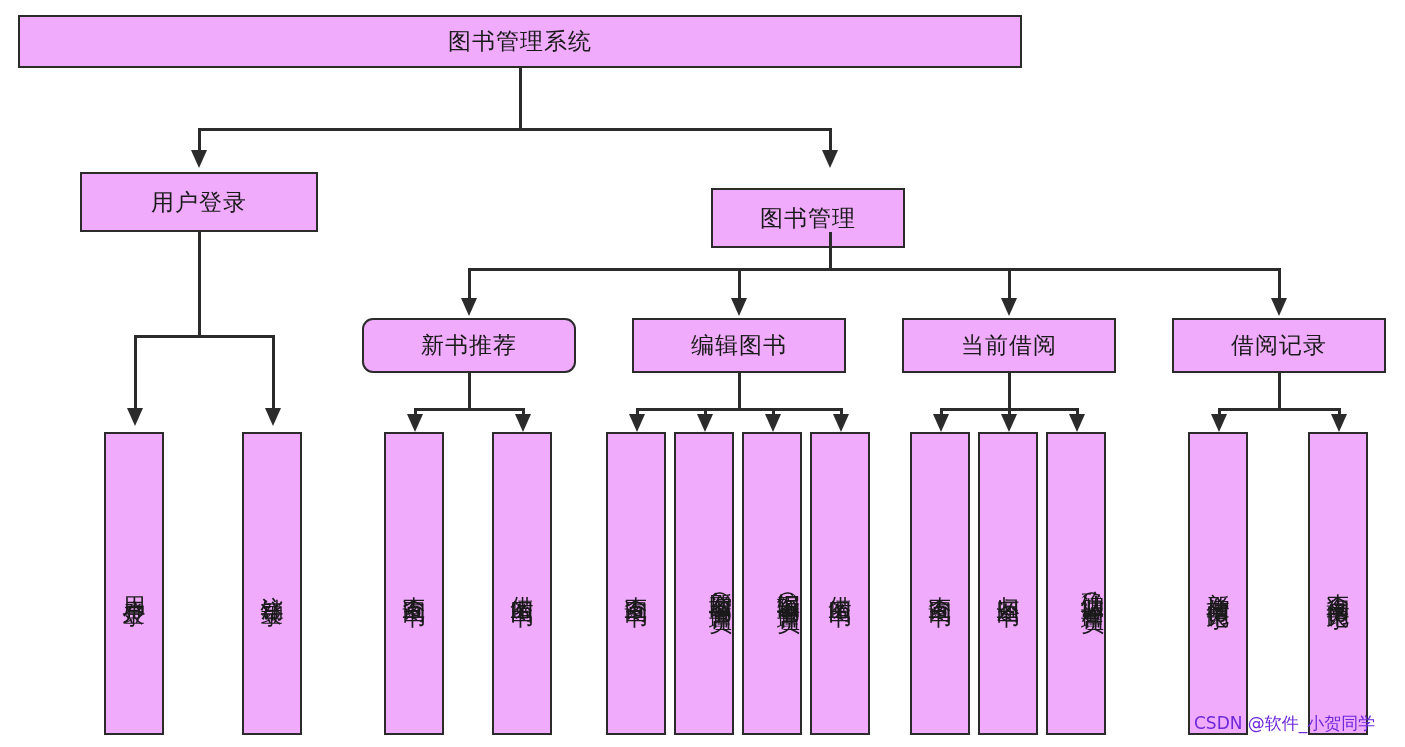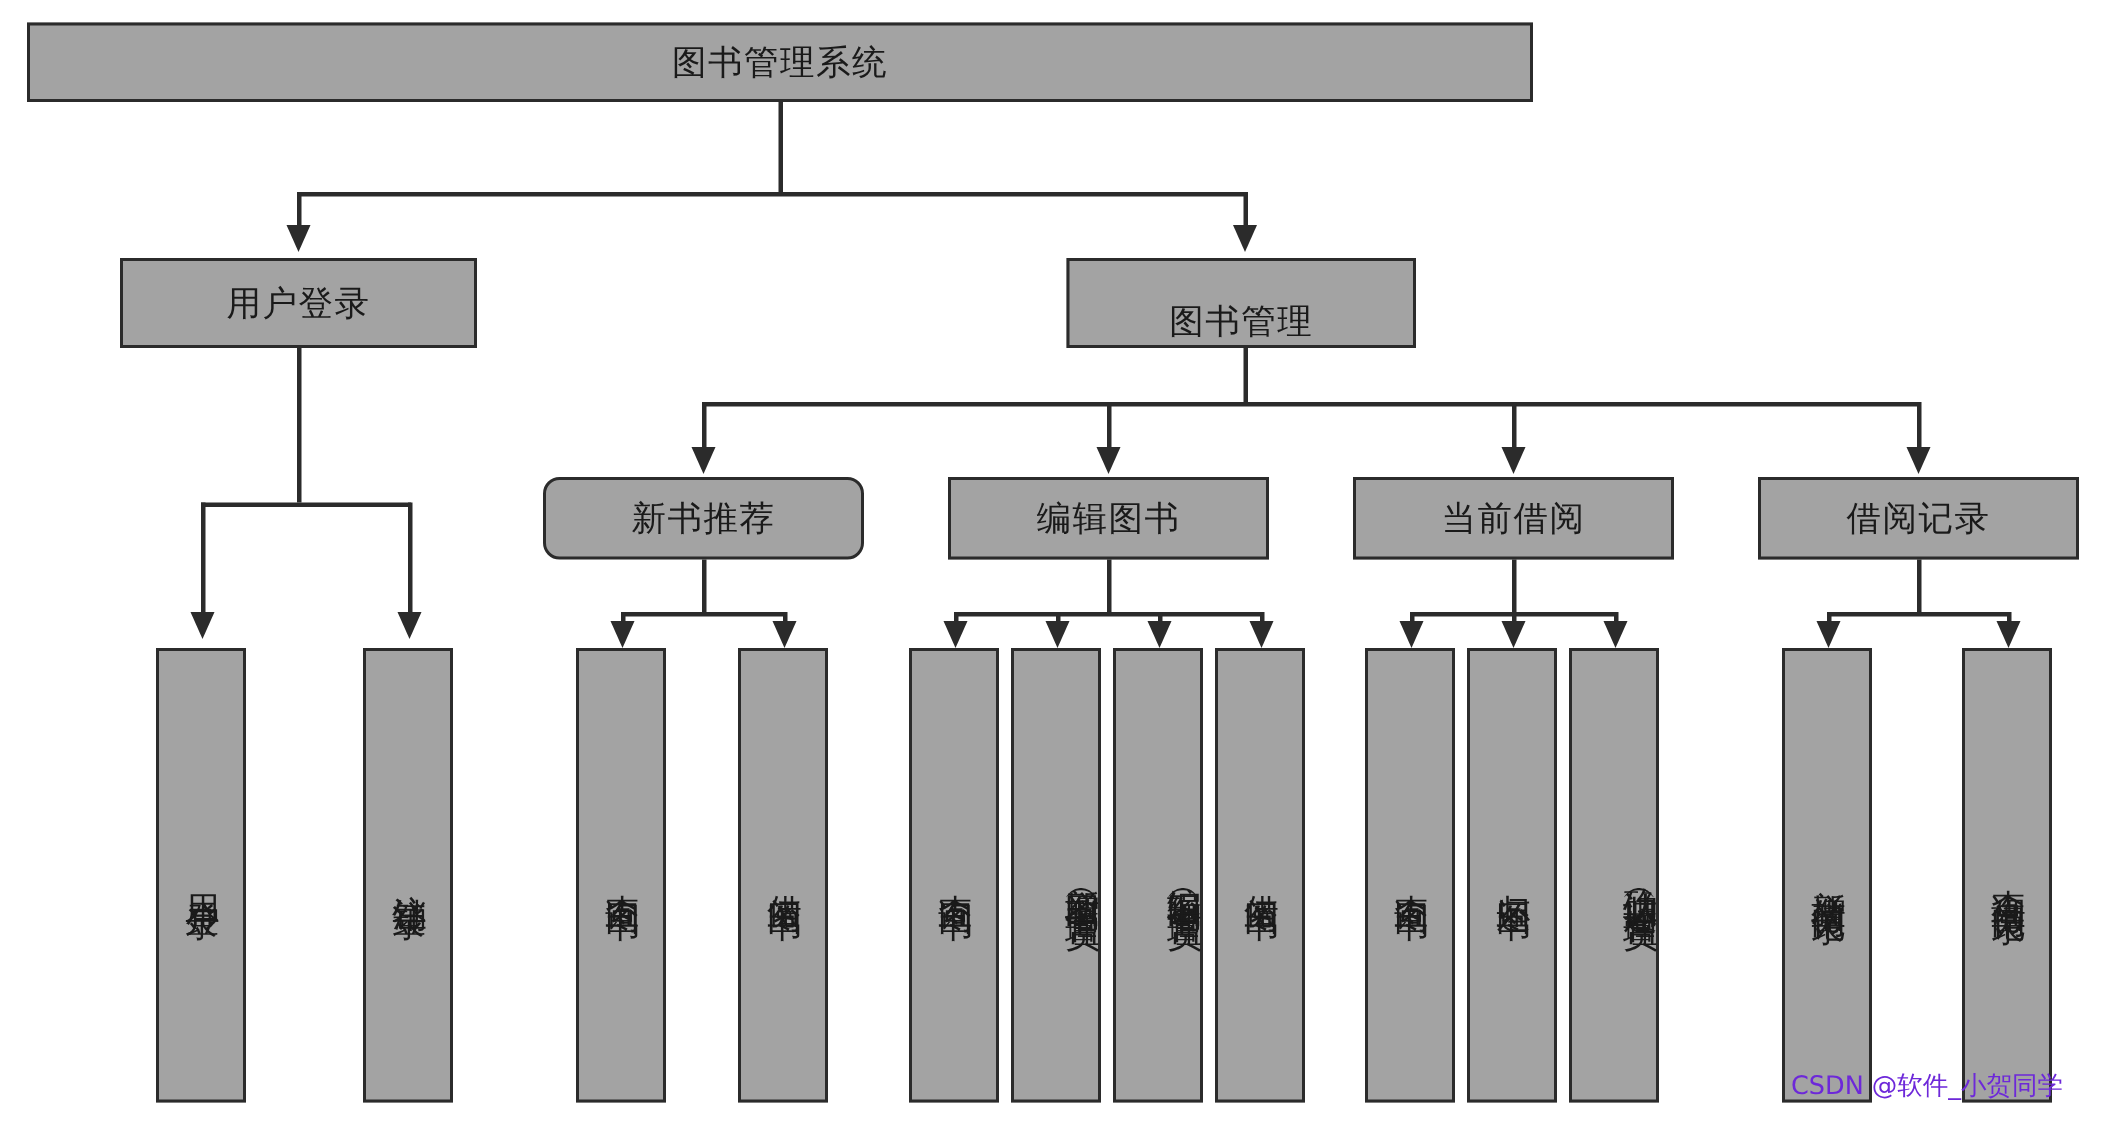--- a/index.html
+++ b/index.html
@@ -14,21 +14,21 @@
     position: relative;
     width: 1405px;
     height: 747px;
     background: #ffffff;
     overflow: hidden;
   }
   .node {
     position: absolute;
     box-sizing: border-box;
     border: 2.5px solid #2b2b2b;
-    background: #a3a3a3;
+    background: #f0abfc;
     display: flex;
     align-items: center;
     justify-content: center;
     color: #1a1a1a;
   }
   .node.h {
     font-size: 23px;
     letter-spacing: 1px;
   }
   .node.v {
@@ -88,21 +88,21 @@
   <div class="edge hline" style="left:198px; top:128px; width:633px;"></div>
 
   <div class="edge vline" style="left:198px; top:128px; height:24px;"></div>
   <div class="arrow" style="left:191px; top:150px;"></div>
   <div class="edge vline" style="left:829px; top:128px; height:24px;"></div>
   <div class="arrow" style="left:822px; top:150px;"></div>
 
   <div class="node h" style="left:80px; top:172px; width:238px; height:60px;">
     <span>用户登录</span>
   </div>
-  <div class="node h" style="left:711px; top:172px; width:233px; height:60px;align-items:flex-end;">
+  <div class="node h" style="left:711px; top:188px; width:194px; height:60px;">
     <span>图书管理</span>
   </div>
 
   <div class="edge vline" style="left:198px; top:232px; height:103px;"></div>
   <div class="edge hline" style="left:134px; top:335px; width:140px;"></div>
   <div class="edge vline" style="left:134px; top:335px; height:75px;"></div>
   <div class="arrow" style="left:127px; top:408px;"></div>
   <div class="edge vline" style="left:272px; top:335px; height:75px;"></div>
   <div class="arrow" style="left:265px; top:408px;"></div>
 

